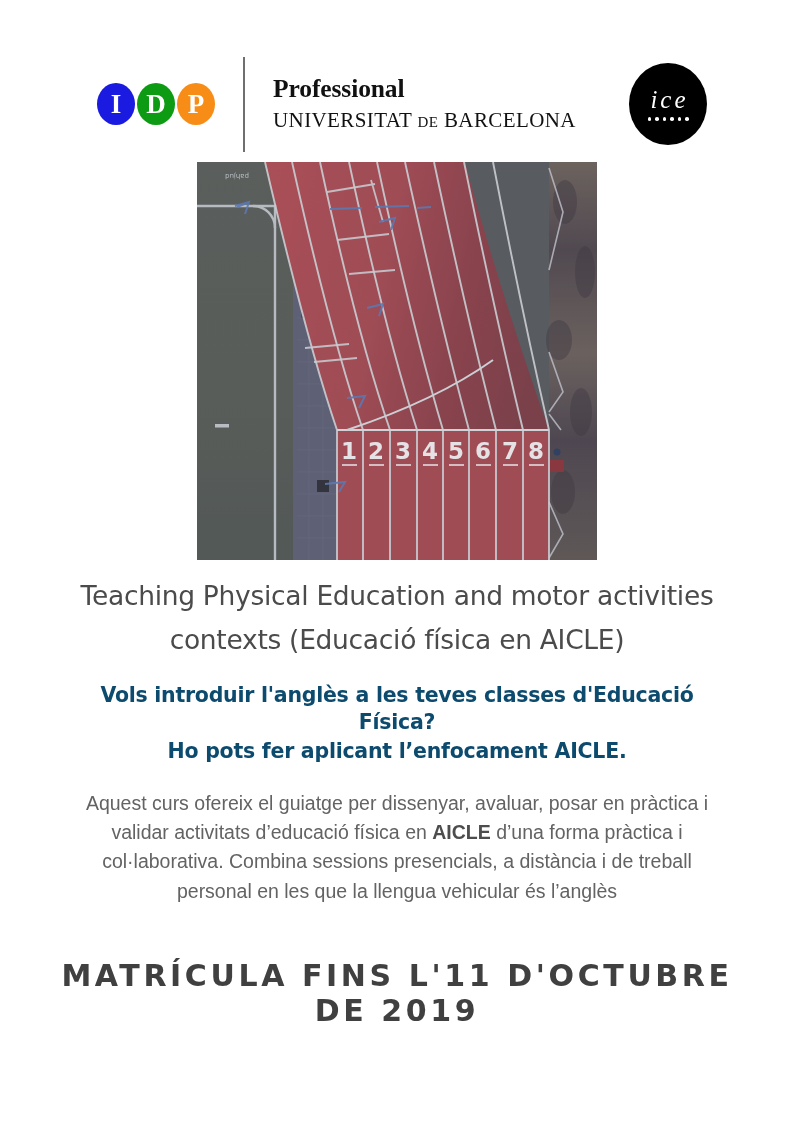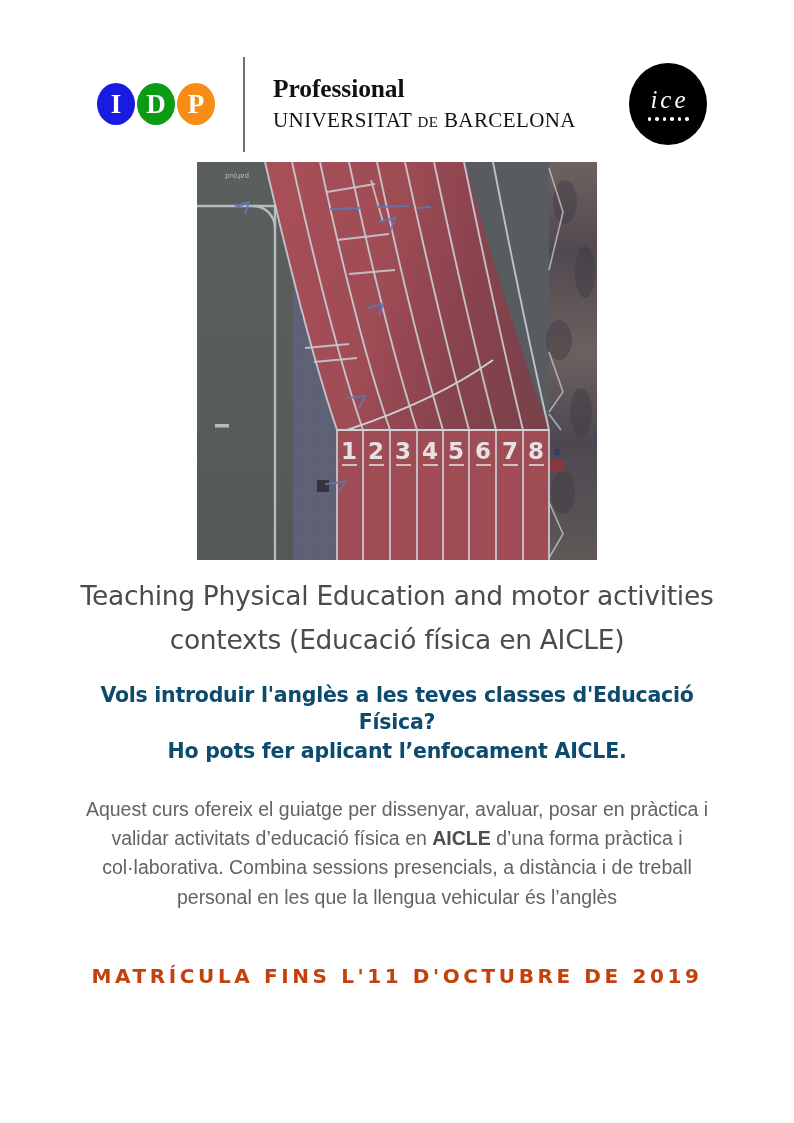--- a/index.html
+++ b/index.html
@@ -160,39 +160,39 @@
     letter-spacing: -0.25px;
   }
   .subtitle .line2 {
     display: block;
     margin-top: 2px;
   }
 
   
   .body-text {
     width: 648px;
-    margin-top: 29px;
+    margin-top: 23px;
     text-align: center;
     font-family: "Liberation Sans", sans-serif;
     font-size: 19.5px;
     line-height: 1.5;
     color: #636363;
   }
   .body-text b { font-weight: bold; color: #4d4d4d; }
 
   
   .deadline {
     width: 700px;
     margin-top: 52px;
     text-align: center;
     font-family: "DejaVu Sans", sans-serif;
     font-weight: bold;
-    font-size: 20px;
+    font-size: 30px;
     letter-spacing: 3.6px;
-    color: #c2410c;
+    color: #404040;
   }
 </style>
 </head>
 <body>
 
 <div class="poster">
 
   <div class="header">
 
     <div class="idp-logo">

